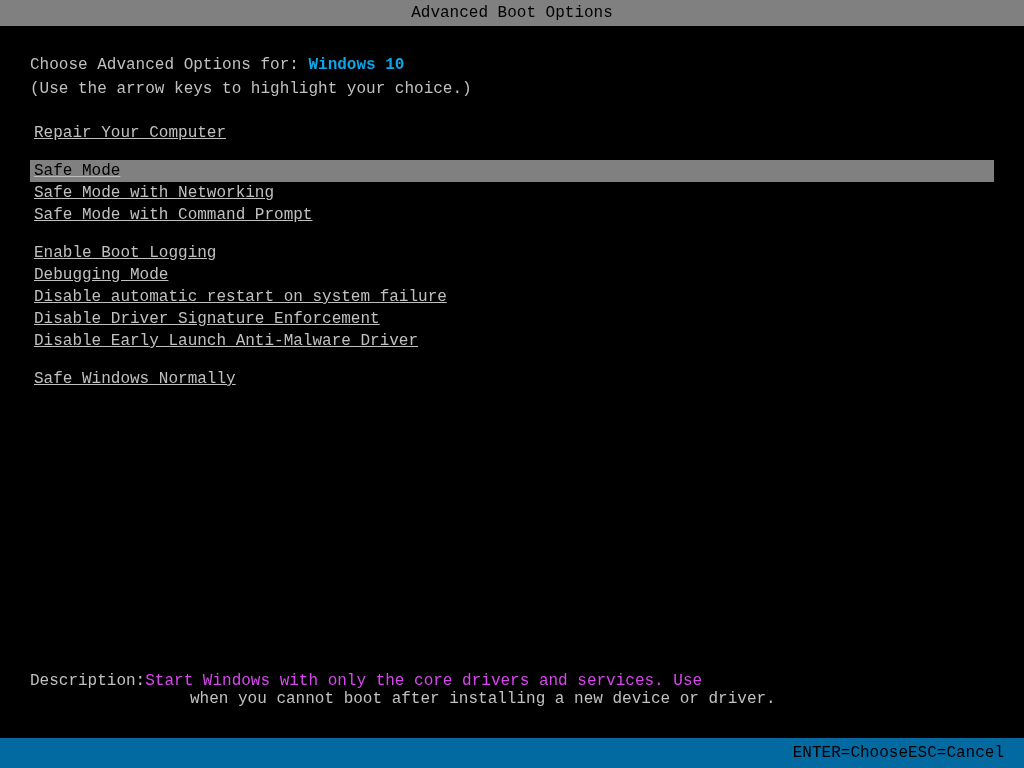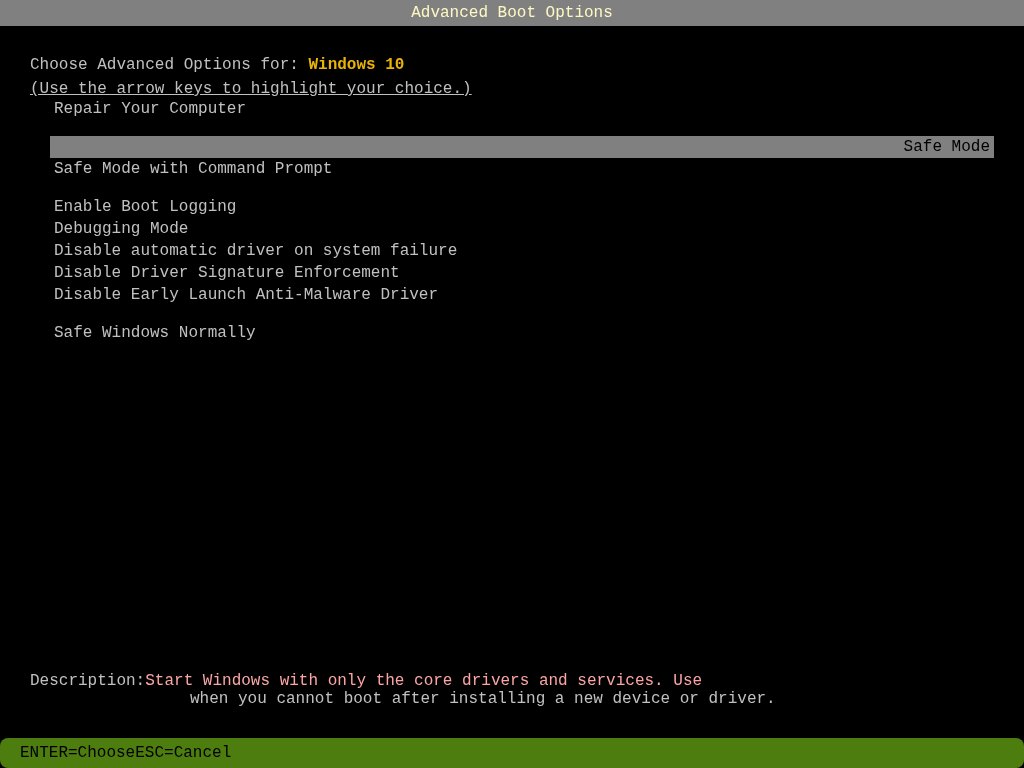--- a/index.html
+++ b/index.html
@@ -14,63 +14,62 @@
       font-family: 'Courier New', Courier, monospace;
       font-size: 16px;
       width: 1024px;
       height: 768px;
       overflow: hidden;
       position: relative;
     }
 
     #title-bar {
       background-color: #808080;
-      color: #fef9c3;
+      color: #000000;
       text-align: center;
       padding: 4px 0;
       font-size: 16px;
       width: 100%;
     }
 
     #main-content {
       padding: 20px 30px;
       margin-top: 10px;
     }
 
     #header-line1 {
       margin-bottom: 6px;
       font-size: 16px;
     }
 
     #header-line1 .windows-label {
-      color: #eab308;
+      color: #0ea5e9;
       font-weight: bold;
     }
 
     #header-line2 {
+      margin-bottom: 24px;
       font-size: 16px;
-      text-decoration: underline;
     }
 
     #menu-section {
-      margin-left: 20px;
+      text-decoration: underline;
     }
 
     .menu-item {
       padding: 2px 4px;
       cursor: pointer;
       font-size: 16px;
       display: block;
       color: #c0c0c0;
     }
 
     .menu-item.selected {
       background-color: #808080;
       color: #000000;
-      text-align: right;
     }
 
     .menu-spacer {
       height: 16px;
     }
 
     #description-section {
       position: absolute;
       bottom: 60px;
       left: 0;
@@ -83,40 +82,39 @@
     #description-section .desc-line1 {
       display: flex;
     }
 
     #description-section .desc-label {
       color: #c0c0c0;
       white-space: nowrap;
     }
 
     #description-section .desc-text {
-      color: #fca5a5;
+      color: #d946ef;
     }
 
     #description-section .desc-line2 {
       text-align: left;
       padding-left: 160px;
     }
 
     #footer-bar {
       position: absolute;
       bottom: 0;
       left: 0;
       right: 0;
-      background-color: #4d7c0f;
+      background-color: #0369a1;
       color: #000000;
       display: flex;
-      justify-content: flex-start;
+      justify-content: flex-end;
       padding: 6px 20px;
       font-size: 16px;
-      border-radius: 8px;
     }
   </style>
 </head>
 <body>
 
 <div id="title-bar">
   <span>Advanced Boot Options</span>
 </div>
 
 <div id="main-content">
@@ -125,26 +123,27 @@
     <span>Choose Advanced Options for: </span><span class="windows-label">Windows 10</span>
   </div>
   <div id="header-line2">(Use the arrow keys to highlight your choice.)</div>
 
   <div id="menu-section">
 
     <div class="menu-item">Repair Your Computer</div>
     <div class="menu-spacer"></div>
 
     <div class="menu-item selected">Safe Mode</div>
+    <div class="menu-item">Safe Mode with Networking</div>
     <div class="menu-item">Safe Mode with Command Prompt</div>
     <div class="menu-spacer"></div>
 
     <div class="menu-item">Enable Boot Logging</div>
     <div class="menu-item">Debugging Mode</div>
-    <div class="menu-item">Disable automatic driver on system failure</div>
+    <div class="menu-item">Disable automatic restart on system failure</div>
     <div class="menu-item">Disable Driver Signature Enforcement</div>
     <div class="menu-item">Disable Early Launch Anti-Malware Driver</div>
     <div class="menu-spacer"></div>
 
     <div class="menu-item">Safe Windows Normally</div>
   </div>
 </div>
 
 <div id="description-section">
   <div class="desc-line1">

